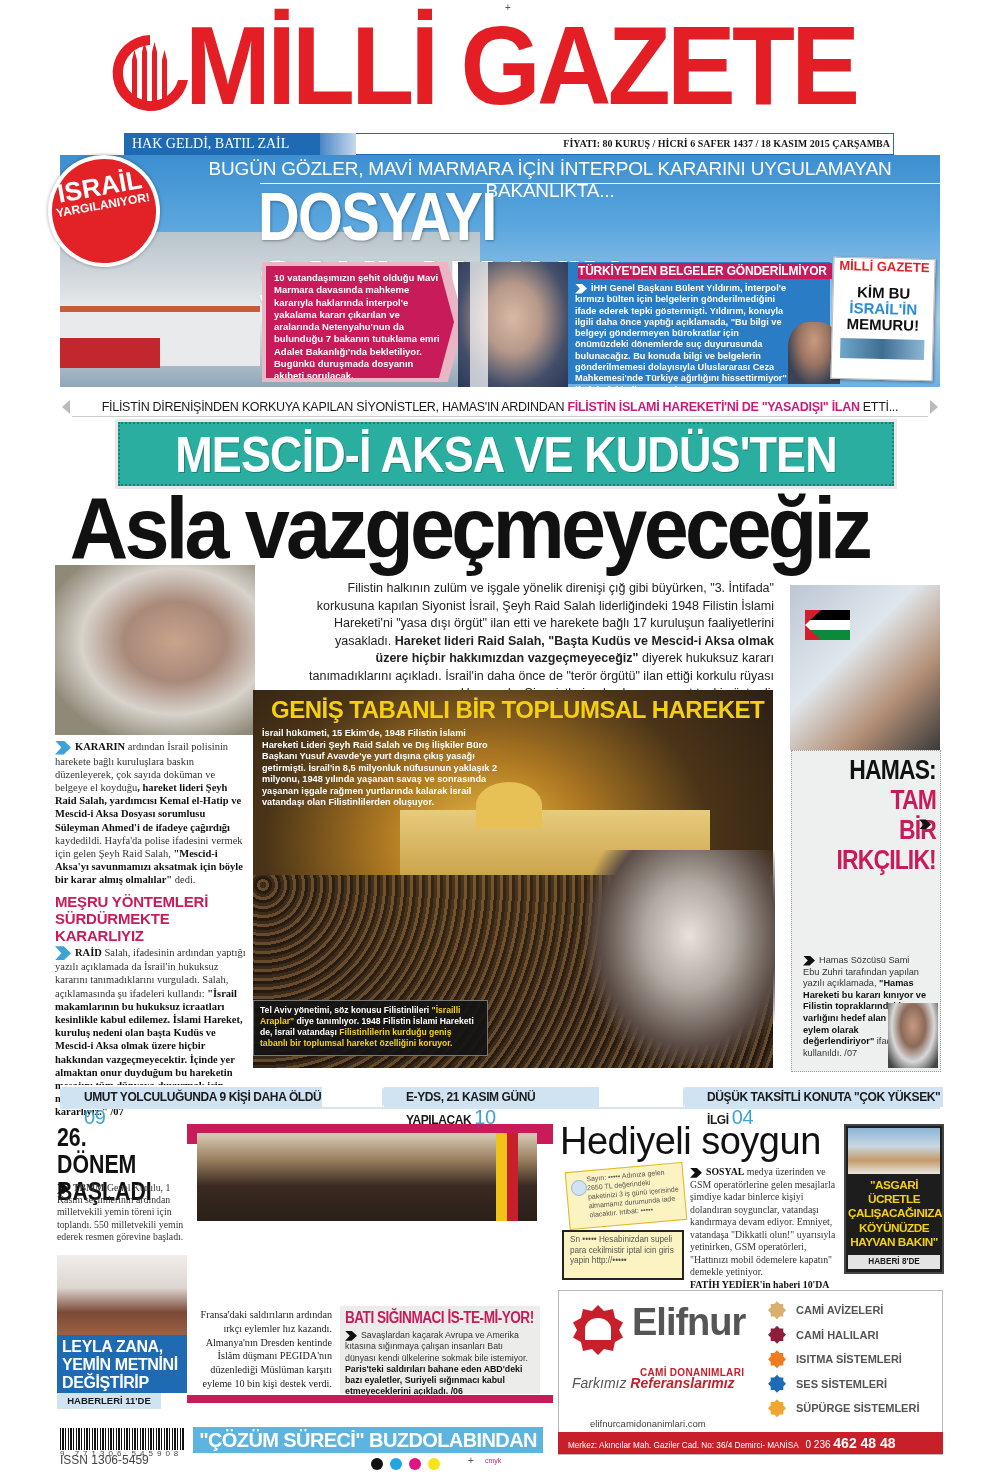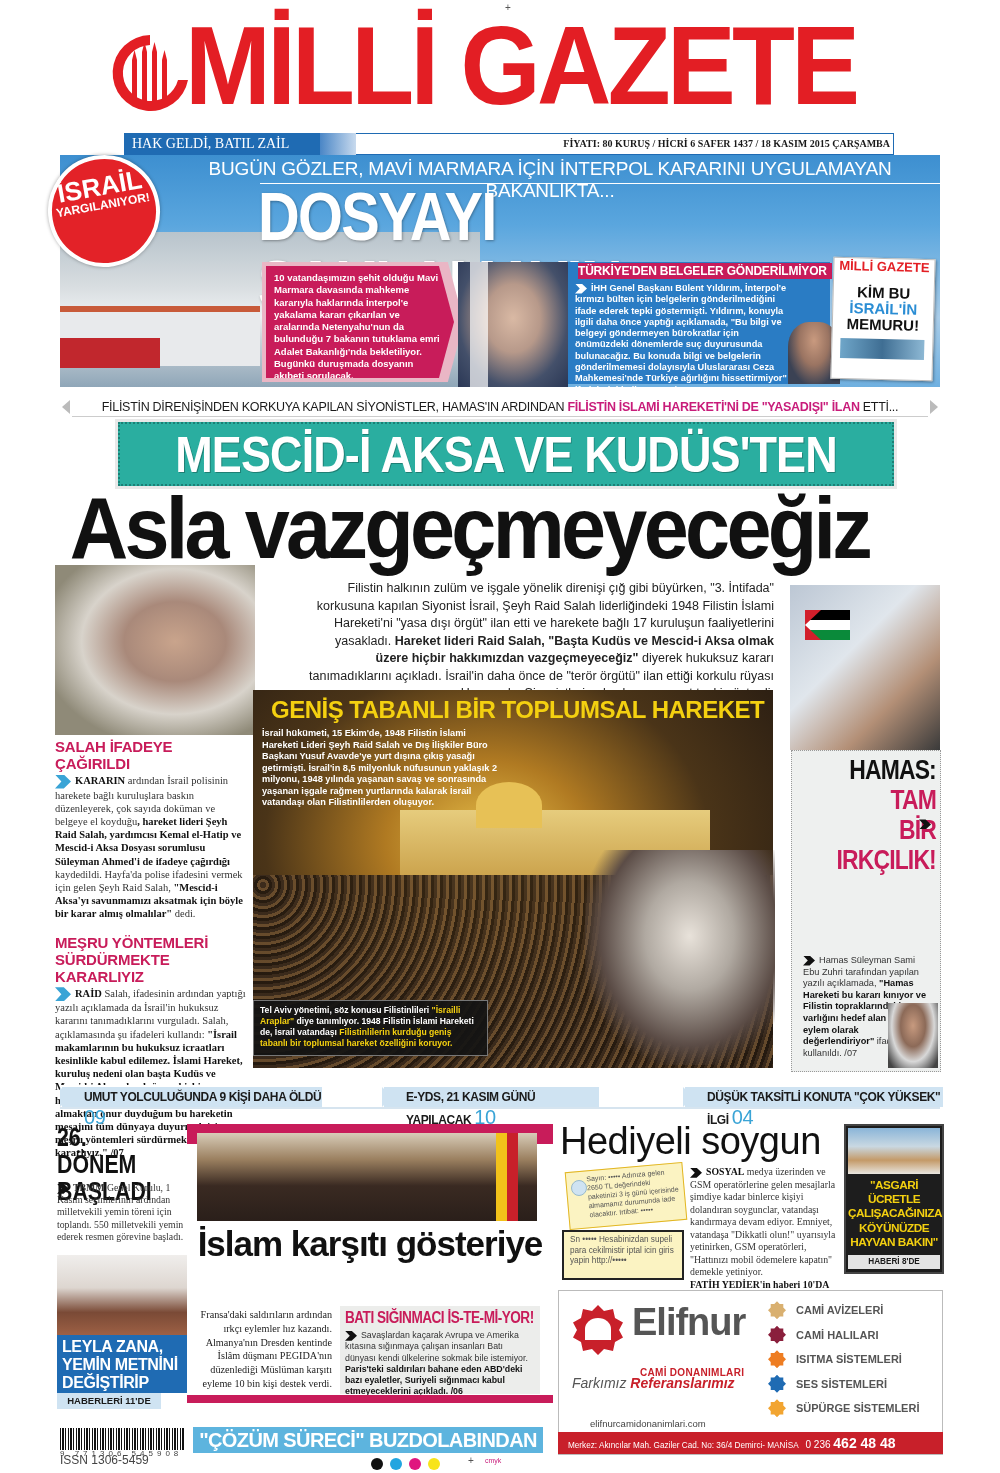--- a/index.html
+++ b/index.html
@@ -214,25 +214,24 @@
 <div class="abs green-banner"></div>
 <div class="abs green-text">MESCİD-İ AKSA VE KUDÜS'TEN</div>
 <div class="abs big-head">Asla vazgeçmeyeceğiz</div>
 
 <div class="abs salah-photo"></div>
 <div class="abs lead-text">
   <span>Filistin halkının zulüm ve işgale yönelik direnişi çığ gibi büyürken, "3. İntifada" korkusuna kapılan Siyonist İsrail, Şeyh Raid Salah liderliğindeki 1948 Filistin İslami Hareketi'ni "yasa dışı örgüt" ilan etti ve harekete bağlı 17 kuruluşun faaliyetlerini yasakladı. </span><b>Hareket lideri Raid Salah, "Başta Kudüs ve Mescid-i Aksa olmak üzere hiçbir hakkımızdan vazgeçmeyeceğiz"</b><span> diyerek hukuksuz kararı tanımadıklarını açıkladı. İsrail'in daha önce de "terör örgütü" ilan ettiği korkulu rüyası Hamas da, Siyonistlerin ırkçı kararına sert tepki gösterdi.</span>
 </div>
 
 <div class="abs" style="left:55px; top:738px; width:195px;">
-  <div class="sub-head">SALAH İFADEYE ÇAĞIRILDI</div>
   <div class="col-text" style="margin-top:2px">
     <span class="arrow-icon"></span><b>KARARIN</b><span> ardından İsrail polisinin harekete bağlı kuruluşlara baskın düzenleyerek, çok sayıda doküman ve belgeye el koyduğu</span><b>, hareket lideri Şeyh Raid Salah, yardımcısı Kemal el-Hatip ve Mescid-i Aksa Dosyası sorumlusu Süleyman Ahmed'i de ifadeye çağırdığı</b><span> kaydedildi. Hayfa'da polise ifadesini vermek için gelen Şeyh Raid Salah, </span><b>"Mescid-i Aksa'yı savunmamızı aksatmak için böyle bir karar almış olmalılar"</b><span> dedi.</span>
   </div>
-  <div class="sub-head" style="margin-top:13px">MEŞRU YÖNTEMLERİ SÜRDÜRMEKTE KARARLIYIZ</div>
+  <div class="sub-head" style="margin-top:6px">MEŞRU YÖNTEMLERİ SÜRDÜRMEKTE KARARLIYIZ</div>
   <div class="col-text" style="margin-top:2px">
     <span class="arrow-icon"></span><b>RAİD</b><span> Salah, ifadesinin ardından yaptığı yazılı açıklamada da İsrail'in hukuksuz kararını tanımadıklarını vurguladı. Salah, açıklamasında şu ifadeleri kullandı: </span><b>"İsrail makamlarının bu hukuksuz icraatları kesinlikle kabul edilemez. İslami Hareket, kuruluş nedeni olan başta Kudüs ve Mescid-i Aksa olmak üzere hiçbir hakkından vazgeçmeyecektir. İçinde yer almaktan onur duyduğum bu hareketin mesajını tüm dünyaya duyurmak için meşru yöntemleri sürdürmekte kararlıyız." /07</b>
   </div>
 </div>
 
 <div class="abs center-photo"></div>
 <div class="abs mosque"></div>
 <div class="abs dome"></div>
 <div class="abs crowd"></div>
 <div class="abs protester"></div>
@@ -246,21 +245,21 @@
 <div class="abs flag1"></div>
 <div class="abs flag1-tri"></div>
 <div class="abs hamas-box"></div>
 <div class="abs hamas-head">
   <span class="blk">HAMAS:</span> <span class="red">TAM</span><br><span class="red">BİR IRKÇILIK!</span>
 </div>
 <div class="abs hamas-text1">
   <span class="arrow-icon dark"></span>
 </div>
 <div class="abs hamas-text2">
-  <span class="arrow-icon dark"></span><span>Hamas Süleyman Sami Ebu Zuhri tarafından yapılan yazılı açıklamada, </span><b>"Hamas Hareketi bu kararı kınıyor ve Filistin topraklarındaki Arap varlığını hedef alan ırkçı bir eylem olarak değerlendiriyor"</b><span> ifadeleri kullanıldı. /07</span>
+  <span class="arrow-icon dark"></span><span>Hamas Sözcüsü Sami Ebu Zuhri tarafından yapılan yazılı açıklamada, </span><b>"Hamas Hareketi bu kararı kınıyor ve Filistin topraklarındaki Arap varlığını hedef alan ırkçı bir eylem olarak değerlendiriyor"</b><span> ifadeleri kullanıldı. /07</span>
 </div>
 <div class="abs sami-photo"></div>
 
 <div class="abs ticker"></div>
 <div class="abs tick-chev" style="left:60px"></div>
 <div class="abs tick-item" style="left:62px; width:260px;">
   <span>UMUT YOLCULUĞUNDA 9 KİŞİ DAHA ÖLDÜ</span> <span class="tick-num">09</span>
 </div>
 <div class="abs tick-chev" style="left:382px"></div>
 <div class="abs tick-item" style="left:384px; width:215px;">
@@ -279,21 +278,20 @@
 <div class="abs zana-box">LEYLA ZANA, YEMİN METNİNİ DEĞİŞTİRİP OKUDU</div>
 <div class="abs zana-ref">HABERLERİ 11'DE</div>
 <div class="abs issn">ISSN 1306-5459</div>
 <div class="abs barcode"></div>
 <div class="abs barcode-num">9 771306 545908</div>
 
 <div class="abs pegida-frame"></div>
 <div class="abs pegida-photo"></div>
 <div class="abs pegida-flag"></div>
 <div class="abs islam-head">
-  <div>İslam karşıtı gösteriye</div>
 </div>
 <div class="abs fransa-text">Fransa'daki saldırıların ardından ırkçı eylemler hız kazandı. Almanya'nın Dresden kentinde İslâm düşmanı PEGIDA'nın düzenlediği Müslüman karşıtı eyleme 10 bin kişi destek verdi.</div>
 <div class="abs bati-box"></div>
 <div class="abs bati-head">BATI SIĞINMACI İS-TE-Mİ-YOR!</div>
 <div class="abs bati-text">
   <span class="arrow-icon dark"></span><span>Savaşlardan kaçarak Avrupa ve Amerika kıtasına sığınmaya çalışan insanları Batı dünyası kendi ülkelerine sokmak bile istemiyor. </span><b>Paris'teki saldırıları bahane eden ABD'deki bazı eyaletler, Suriyeli sığınmacı kabul etmeyeceklerini açıkladı. /06</b>
 </div>
 <div class="abs pegida-bottom"></div>
 <div class="abs cozum-bar">
   <span>"ÇÖZÜM SÜRECİ" BUZDOLABINDAN ÇIKIYOR </span><span class="n">/09</span>

